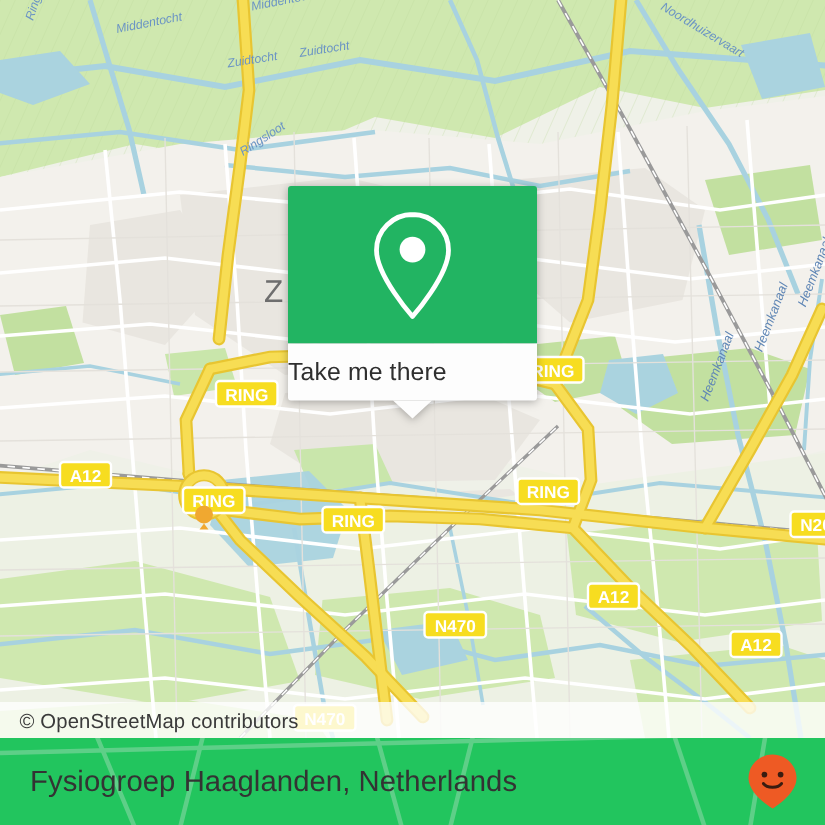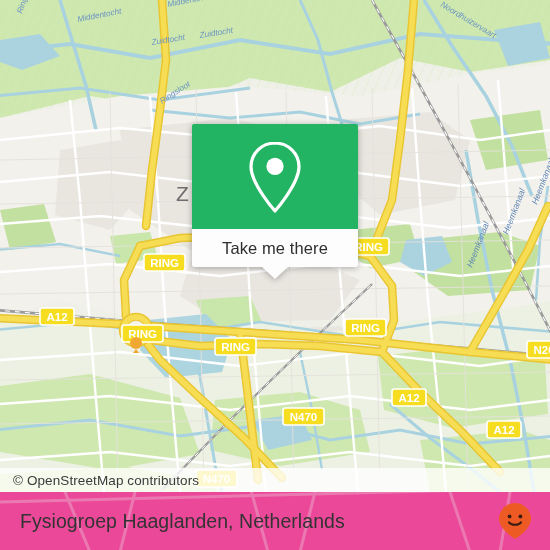--- a/index.html
+++ b/index.html
@@ -31,35 +31,35 @@
     position:absolute;left:192px;top:124px;width:166px;
     z-index:40;
     filter:drop-shadow(0 1px 3px rgba(0,0,0,.30));
   }
   .card-body{
     background:#22b462;height:105px;border-radius:2px 2px 0 0;
     display:flex;align-items:center;justify-content:center;
   }
   .card-foot{
     background:#fdfdfd;height:38px;border-radius:0 0 2px 2px;
-    display:flex;align-items:center;justify-content:center;
+    display:flex;align-items:center;
     position:relative;
   }
   .card-foot-label{font-size:16.5px;color:#2f2f2f;letter-spacing:.1px;}
   .card-tail{
     position:absolute;left:50%;top:100%;transform:translateX(-50%);
     width:0;height:0;
     border-left:13px solid transparent;border-right:13px solid transparent;
     border-top:12px solid #fdfdfd;
   }
 
   
   .footer{
     position:absolute;left:0;top:492px;width:550px;height:58px;
-    background:#ec4899;overflow:hidden;
+    background:#22c55e;overflow:hidden;
   }
   .footer-ghost{position:absolute;left:0;top:-60px;opacity:.30;}
   .footer-title{
     position:absolute;left:20px;top:0;height:58px;
     display:flex;align-items:center;
     font-size:19.5px;color:#333333;letter-spacing:.05px;white-space:nowrap;
   }
   .brand{
     position:absolute;right:18px;top:0;height:58px;
     display:flex;align-items:center;gap:6px;

